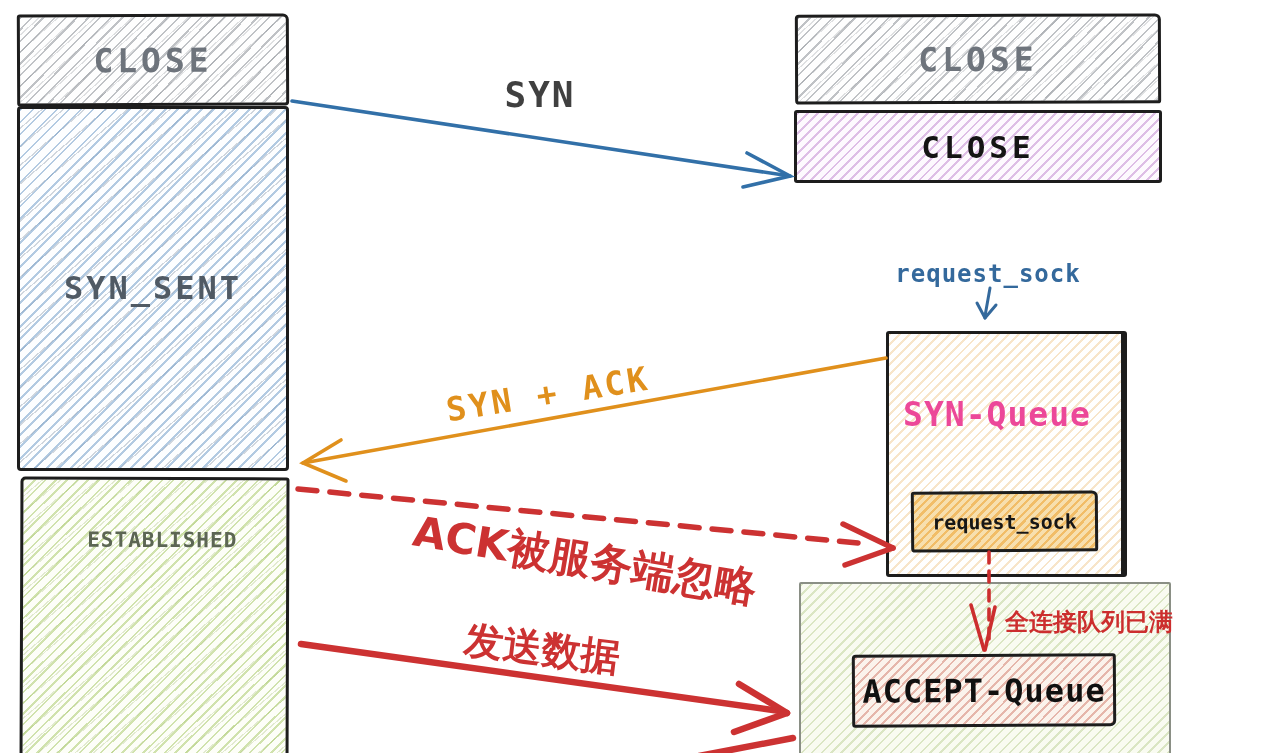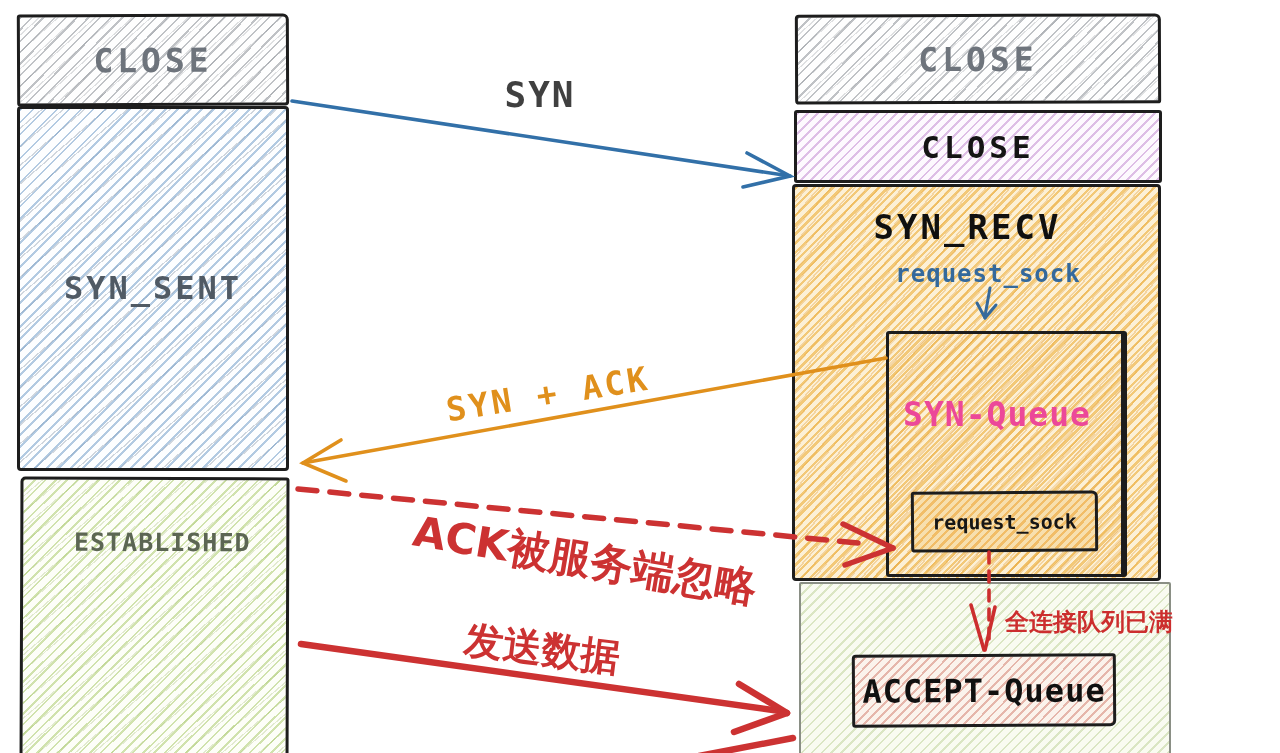--- a/index.html
+++ b/index.html
@@ -55,21 +55,21 @@
       background:
         repeating-linear-gradient(135deg, rgba(238,168,60,.62) 0 2.4px, transparent 2.4px 6px),
         #f7dfae; }
   #accept-area       { left:799px; top:582px; width:372px; height:178px; border-width:2px; border-color:#8a8f85; border-radius:2px; }
   #accept-queue      { left:852px; top:654px; width:264px; height:73px;  border-radius:4px 3px 6px 3px; transform:rotate(-.35deg); }
 
   
   .state-label { letter-spacing:2px; font-weight:bold; }
   #client-close .state-label, #server-close .state-label { font-size:33px; color:#6e747c; letter-spacing:4px; }
   #client-syn-sent .state-label { font-size:32px; color:#505a64; letter-spacing:3px; }
-  #client-established .state-label { font-size:25px; color:#5c6653; letter-spacing:1px;margin-left:15px; }
+  #client-established .state-label { font-size:21px; color:#5c6653; letter-spacing:1px;margin-left:15px; }
   #server-listen .state-label { font-size:31px; color:#141414; letter-spacing:4px; }
   #client-syn-sent { align-items:flex-start; } 
   #client-syn-sent .state-label { margin-top:160px; }
   #client-established { align-items:flex-start; }
   #client-established .state-label { margin-top:48px; }
   #server-syn-recv { align-items:flex-start; }
   .syn-recv-title { position:absolute; top:20px; left:0; right:18px; text-align:center;
       font-size:34px; font-weight:bold; color:#101010; letter-spacing:3px; }
   .req-pointer { position:absolute; left:988px; top:274px; transform:translate(-50%,-50%);
       font-size:24px; font-weight:bold; color:#34699c; letter-spacing:1px; white-space:nowrap; z-index:6; }
@@ -104,23 +104,20 @@
   </div>
   <div class="box h-green" id="client-established">
     <span class="state-label">ESTABLISHED</span>
   </div>
 
   <div class="box h-gray" id="server-close">
     <span class="state-label">CLOSE</span>
   </div>
   <div class="box h-purple" id="server-listen">
     <span class="state-label">CLOSE</span>
-  </div>
-  <div class="box h-orange" id="server-syn-recv">
-    <span class="syn-recv-title">SYN_RECV</span>
   </div>
 
   <div class="req-pointer">request_sock</div>
 
   <div class="box h-orange-inner" id="syn-queue"></div>
   <div class="syn-queue-title">SYN-Queue</div>
   <div class="box" id="request-sock-item">
     <span class="state-label">request_sock</span>
   </div>
 

